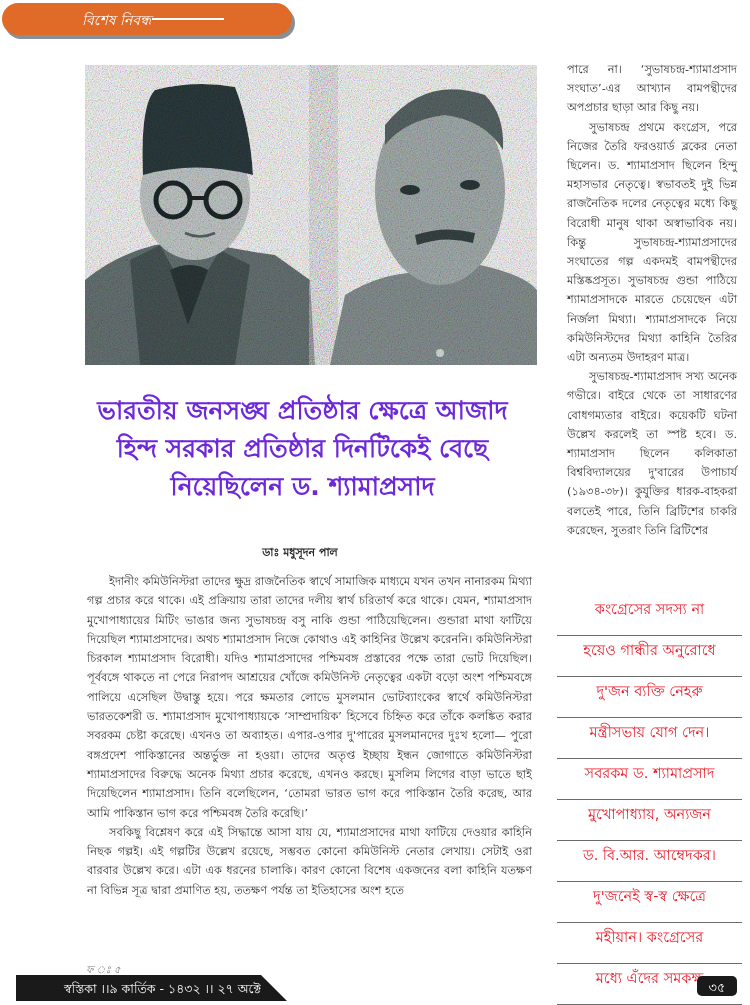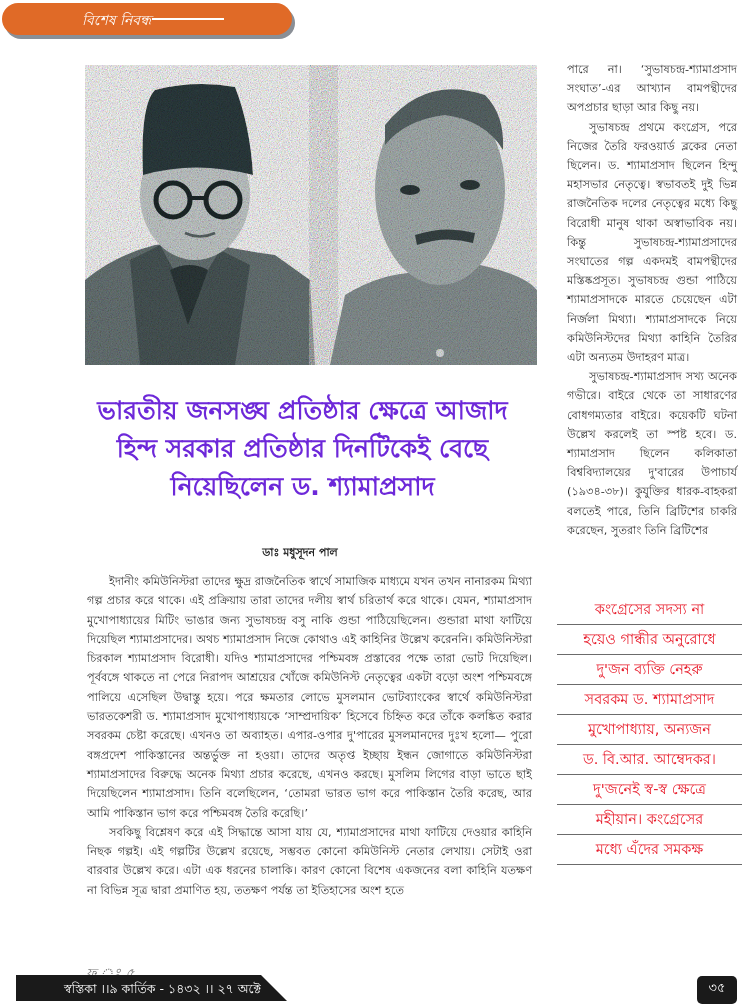--- a/index.html
+++ b/index.html
@@ -43,40 +43,40 @@
     font-size:11.3px; line-height:19.2px; text-align:justify; color:#333;
     font-family:"DejaVu Sans", sans-serif;
   }
   .right-col p { margin:0; text-indent:22px; }
   .right-col p.cont { text-indent:0; }
   .pull-quote {
     position:absolute; left:557px; top:595px; width:185px; text-align:center;
     font-family:"DejaVu Sans", sans-serif;
   }
   .pull-quote .pq-line {
-    color:#e81c2b; font-size:14.5px; line-height:24px; padding:2px 0 3px 0;
+    color:#e81c2b; font-size:14.5px; line-height:24px; padding:2px 0 14px 0;
     border-bottom:1.5px solid #6b6b6b; margin:0 auto; white-space:nowrap;
   }
   .footer-code {
-    position:absolute; left:86px; top:962px; font-size:14px; color:#777; font-style:italic;
+    position:absolute; left:86px; top:962px; font-size:10px; color:#777; font-style:italic;
     font-family:"DejaVu Serif", serif;
   }
   .footer-band {
     position:absolute; left:16px; top:975px; width:245px; height:26px; background:#1a1a1a;
   }
   .footer-band::after {
     content:""; position:absolute; right:-26px; top:0; width:0; height:0;
     border-top:26px solid transparent; border-left:26px solid #1a1a1a;
   }
   .footer-band .issue {
     position:absolute; left:48px; top:5px; color:#fff; font-size:12.5px; white-space:nowrap;
     font-family:"DejaVu Sans", sans-serif;
   }
   .page-num {
-    position:absolute; left:697px; top:976px; width:40px; height:28px; background:#1a1a1a;
+    position:absolute; left:697px; top:976px; width:40px; height:20px; background:#1a1a1a;
     border-radius:5px; color:#fff; font-size:13px; text-align:center; line-height:24px;
     font-family:"DejaVu Sans", sans-serif;
   }
 </style>
 </head>
 <body>
 
 <div class="section-tag">
   <span class="label">বিশেষ নিবন্ধ</span>
   <span class="rule"></span>
@@ -127,20 +127,21 @@
 <div class="right-col">
   <p class="cont">পারে না। ‘সুভাষচন্দ্র-শ্যামাপ্রসাদ সংঘাত’-এর আখ্যান বামপন্থীদের অপপ্রচার ছাড়া আর কিছু নয়।</p>
   <p>সুভাষচন্দ্র প্রথমে কংগ্রেস, পরে নিজের তৈরি ফরওয়ার্ড ব্লকের নেতা ছিলেন। ড. শ্যামাপ্রসাদ ছিলেন হিন্দু মহাসভার নেতৃত্বে। স্বভাবতই দুই ভিন্ন রাজনৈতিক দলের নেতৃত্বের মধ্যে কিছু বিরোধী মানুষ থাকা অস্বাভাবিক নয়। কিন্তু সুভাষচন্দ্র-শ্যামাপ্রসাদের সংঘাতের গল্প একদমই বামপন্থীদের মস্তিষ্কপ্রসূত। সুভাষচন্দ্র গুন্ডা পাঠিয়ে শ্যামাপ্রসাদকে মারতে চেয়েছেন এটা নির্জলা মিথ্যা। শ্যামাপ্রসাদকে নিয়ে কমিউনিস্টদের মিথ্যা কাহিনি তৈরির এটা অন্যতম উদাহরণ মাত্র।</p>
   <p>সুভাষচন্দ্র-শ্যামাপ্রসাদ সখ্য অনেক গভীরে। বাইরে থেকে তা সাধারণের বোধগম্যতার বাইরে। কয়েকটি ঘটনা উল্লেখ করলেই তা স্পষ্ট হবে। ড. শ্যামাপ্রসাদ ছিলেন কলিকাতা বিশ্ববিদ্যালয়ের দু'বারের উপাচার্য (১৯৩৪-৩৮)। কুযুক্তির ধারক-বাহকরা বলতেই পারে, তিনি ব্রিটিশের চাকরি করেছেন, সুতরাং তিনি ব্রিটিশের</p>
 </div>
 
 <div class="pull-quote">
   <div class="pq-line">কংগ্রেসের সদস্য না</div>
   <div class="pq-line">হয়েও গান্ধীর অনুরোধে</div>
   <div class="pq-line">দু'জন ব্যক্তি নেহরু</div>
+  <div class="pq-line">মন্ত্রীসভায় যোগ দেন।</div>
   <div class="pq-line">সবরকম ড. শ্যামাপ্রসাদ</div>
   <div class="pq-line">মুখোপাধ্যায়, অন্যজন</div>
   <div class="pq-line">ড. বি.আর. আম্বেদকর।</div>
   <div class="pq-line">দু'জনেই স্ব-স্ব ক্ষেত্রে</div>
   <div class="pq-line">মহীয়ান। কংগ্রেসের</div>
   <div class="pq-line">মধ্যে এঁদের সমকক্ষ</div>
 </div>
 
 <div class="footer-code">ফ ঃ ৫</div>
 <div class="footer-band">

